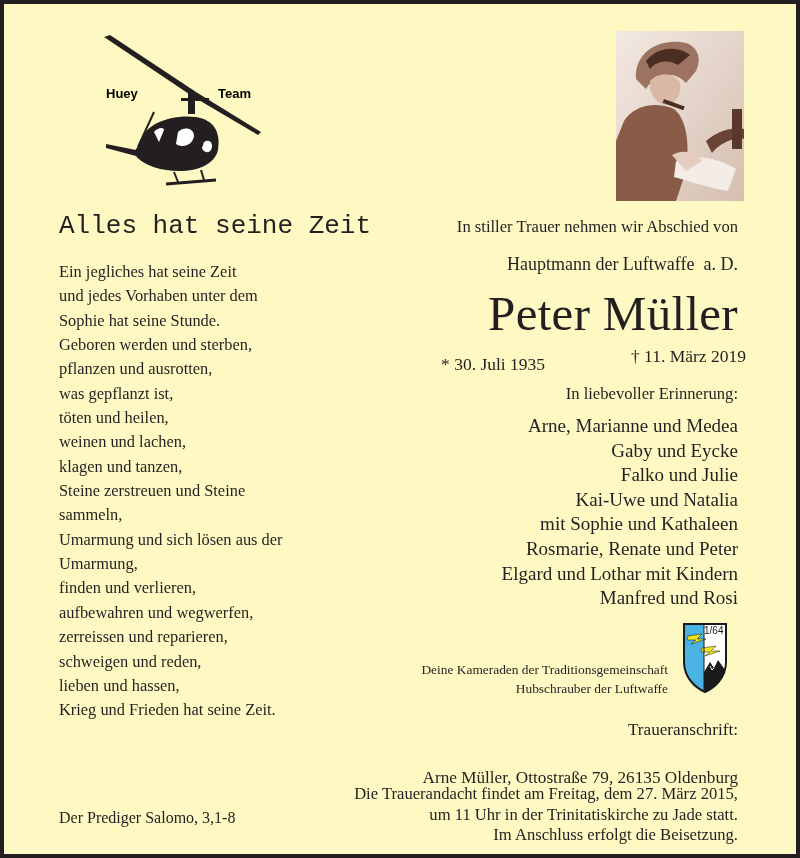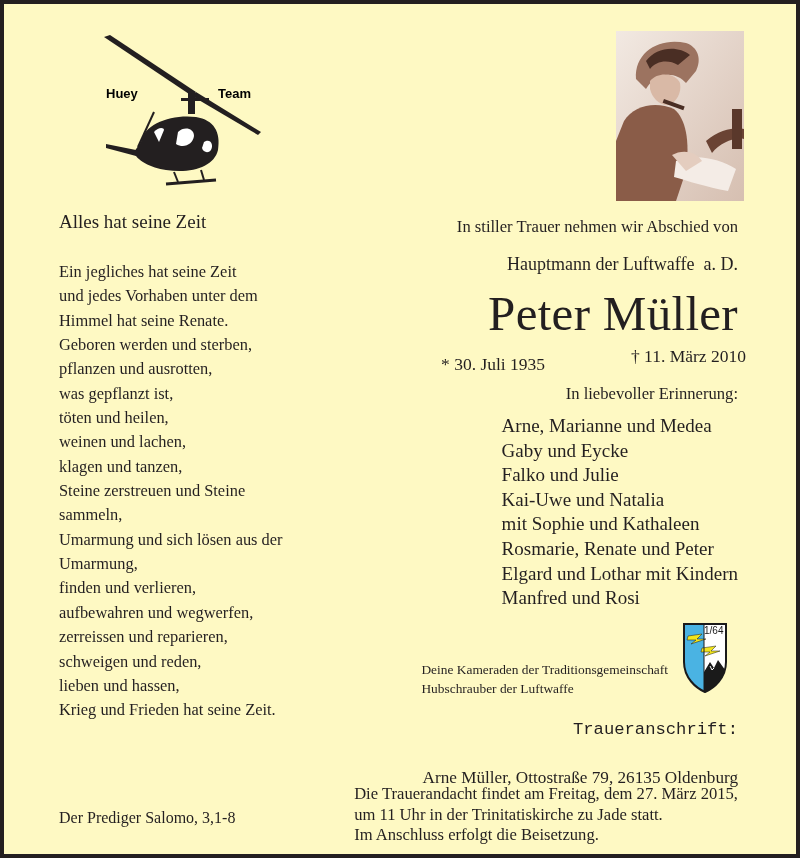--- a/index.html
+++ b/index.html
@@ -12,38 +12,38 @@
   .abs { position: absolute; }
 
   
   .heli { left: 92px; top: 28px; width: 170px; height: 160px; }
   .heli-word { font-family: "Liberation Sans", "DejaVu Sans", sans-serif; font-weight: bold; font-size: 13px; color: #231f20; }
 
   
   .photo { left: 612px; top: 27px; width: 128px; height: 170px; overflow: hidden; background: #e9dcd2; }
 
   
-  .poem-title { left: 55px; top: 207px; font-size: 19px; }
+  .poem-title { left: 55px; top: 207px; font-size: 26px; font-family: Liberation Mono, monospace; }
   .poem { left: 55px; top: 256px; font-size: 16.4px; line-height: 24.35px; }
   .poem div { white-space: nowrap; }
   .poem-source { left: 55px; top: 805px; font-size: 16px; }
 
   
-  .right { right: 58px; white-space: nowrap; }
+  .right { right: 58px; text-align: right; white-space: nowrap; }
   .intro { top: 213px; font-size: 16.6px; }
   .rank { top: 250px; font-size: 18px; }
   .name { top: 280px; font-size: 49px; line-height: 60px; letter-spacing: 0.3px; }
   .dates { left: 437px; top: 342px; width: 305px; font-size: 17.5px; }
   .dates .born { position: absolute; left: 0; top: 8px; text-align: center; }
   .dates .died { position: absolute; right: 0; top: 0; }
   .memory-label { top: 380px; font-size: 16.6px; }
   .family { top: 410px; font-size: 19px; line-height: 24.6px; }
   .comrades { right: 128px; top: 656px; font-size: 13.4px; line-height: 19px; }
   .badge { left: 678px; top: 618px; width: 46px; height: 72px; }
-  .addr-label { top: 716px; font-size: 17.2px; font-family: Liberation Mono, monospace; }
+  .addr-label { top: 716px; font-size: 17.2px; }
   .addr { top: 764px; font-size: 17.2px; }
   .service { top: 780px; font-size: 16.6px; line-height: 20.5px; }
 </style>
 </head>
 <body>
 
 <div class="frame">
 
   <div class="abs heli">
     <svg width="170" height="160" viewBox="0 0 170 160">
@@ -97,21 +97,21 @@
 
       <path d="M90,110 C104,98 120,96 128,98 L128,108 C118,106 104,112 96,122 Z" fill="#6a4334"></path>
       <rect x="116" y="78" width="10" height="40" fill="#5a382b"></rect>
     </svg>
   </div>
 
   <div class="abs serif poem-title">Alles hat seine Zeit</div>
   <div class="abs serif poem">
     <div>Ein jegliches hat seine Zeit</div>
     <div>und jedes Vorhaben unter dem</div>
-    <div>Himmel hat seine Renate.</div>
+    <div>Sophie hat seine Stunde.</div>
     <div>Geboren werden und sterben,</div>
     <div>pflanzen und ausrotten,</div>
     <div>was gepflanzt ist,</div>
     <div>töten und heilen,</div>
     <div>weinen und lachen,</div>
     <div>klagen und tanzen,</div>
     <div>Steine zerstreuen und Steine</div>
     <div>sammeln,</div>
     <div>Umarmung und sich lösen aus der</div>
     <div>Umarmung,</div>
@@ -122,21 +122,21 @@
     <div>lieben und hassen,</div>
     <div>Krieg und Frieden hat seine Zeit.</div>
   </div>
   <div class="abs serif poem-source">Der Prediger Salomo, 3,1-8</div>
 
   <div class="abs serif right intro">In stiller Trauer nehmen wir Abschied von</div>
   <div class="abs serif right rank" style="white-space: pre;">Hauptmann der Luftwaffe  a. D.</div>
   <div class="abs serif right name">Peter Müller</div>
   <div class="abs serif dates">
     <span class="born">* 30. Juli 1935</span>
-    <span class="died">† 11. März 2010</span>
+    <span class="died">† 11. März 2019</span>
   </div>
   <div class="abs serif right memory-label">In liebevoller Erinnerung:</div>
   <div class="abs serif right family">
     <div>Arne, Marianne und Medea</div>
     <div>Gaby und Eycke</div>
     <div>Falko und Julie</div>
     <div>Kai-Uwe und Natalia</div>
     <div>mit Sophie und Kathaleen</div>
     <div>Rosmarie, Renate und Peter</div>
     <div>Elgard und Lothar mit Kindern</div>

